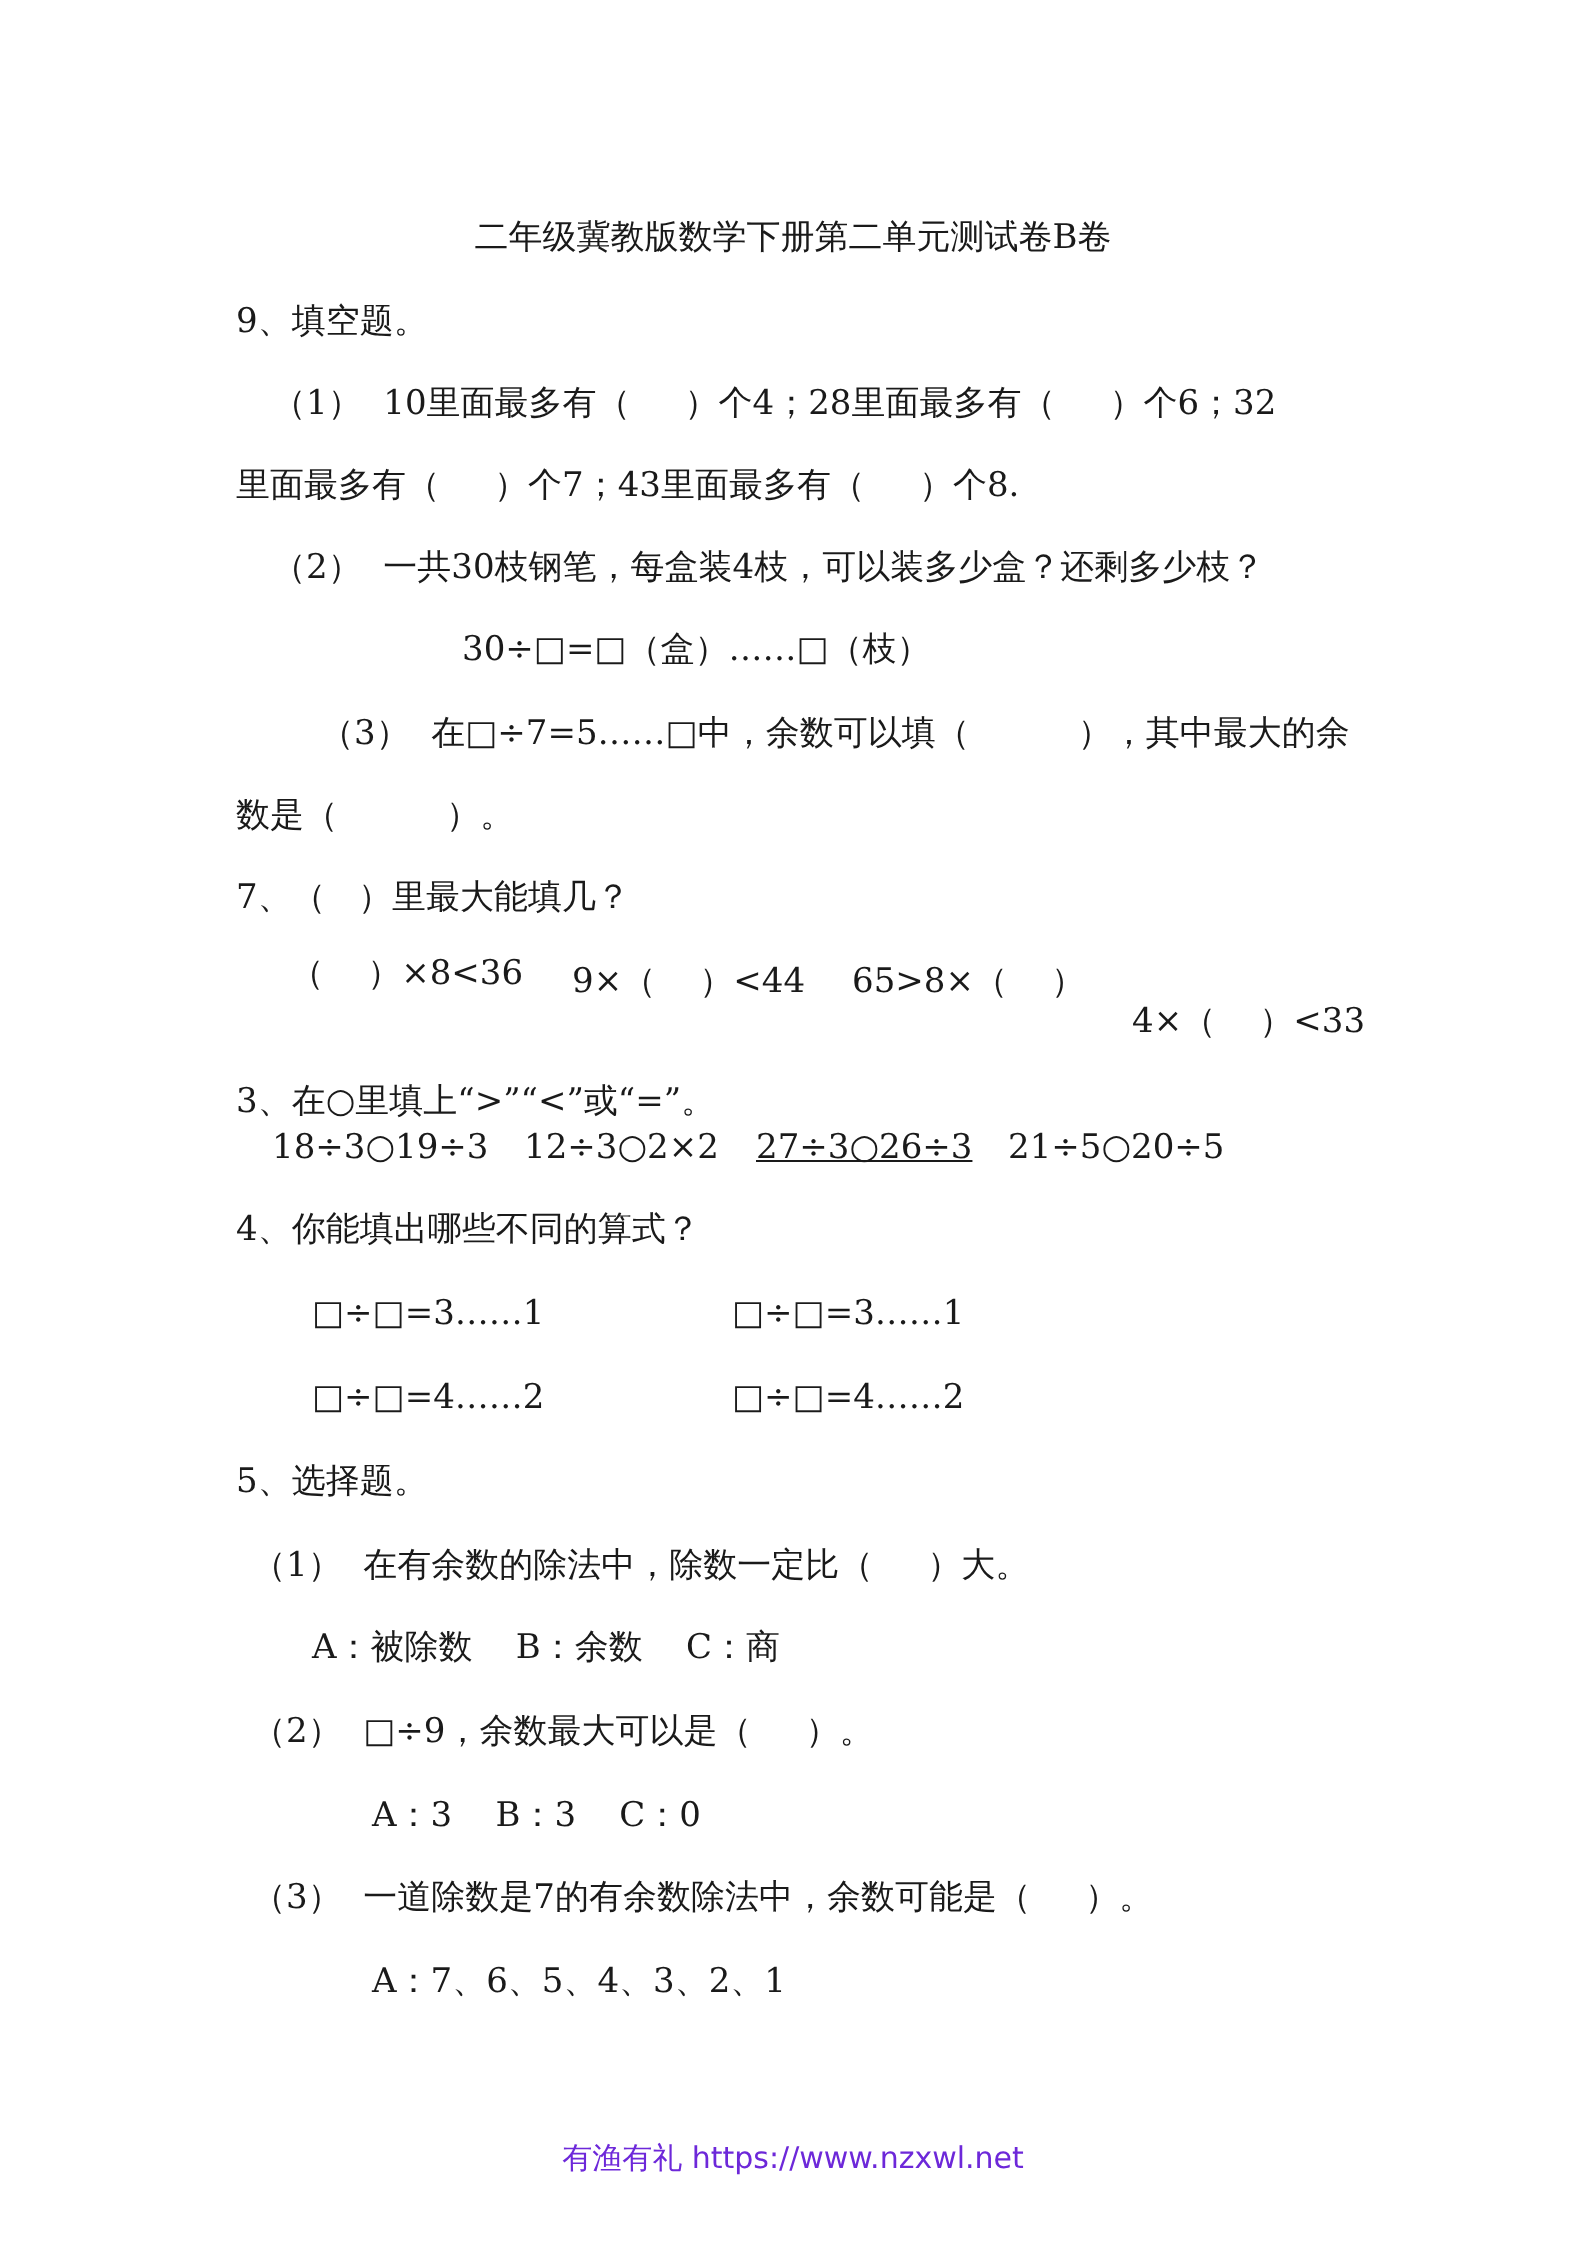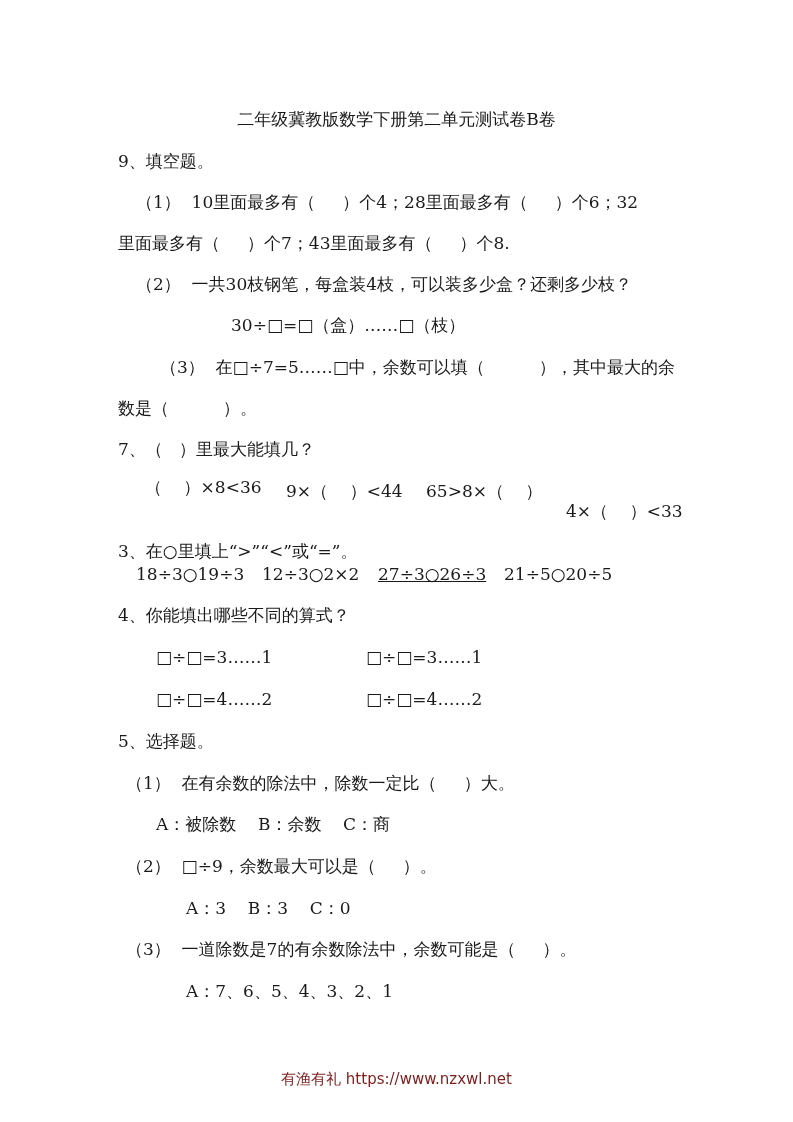--- a/index.html
+++ b/index.html
@@ -1,21 +1,21 @@
 <!DOCTYPE html>
 <html><head>
 <meta charset="utf-8">
 <style>
   html, body { margin: 0; padding: 0; background: #ffffff; }
   body { width: 793px; height: 1122px; position: relative; overflow: hidden;
          font-family: "DejaVu Serif", "Liberation Serif", serif; color: #1a1a1a; }
   .line { position: absolute; font-size: 17px; white-space: pre; line-height: 22px; }
   .title { left: 0; width: 793px; text-align: center; top: 108px; font-size: 17px; }
   .footer { position: absolute; top: 1070px; left: 0; width: 793px; text-align: center;
-            font-family: "DejaVu Sans", "Liberation Sans", sans-serif; font-size: 15px; color: #7f1d1d; }
+            font-family: "DejaVu Sans", "Liberation Sans", sans-serif; font-size: 15px; color: #6d28d9; }
 </style>
 </head>
 <body>
 
 <div class="line title">二年级冀教版数学下册第二单元测试卷B卷</div>
 
 <div class="line" style="left:118px; top:150px;">9、填空题。</div>
 <div class="line" style="left:136px; top:191px;">（1）  10里面最多有（     ）个4；28里面最多有（     ）个6；32</div>
 <div class="line" style="left:118px; top:232px;">里面最多有（     ）个7；43里面最多有（     ）个8.</div>
 <div class="line" style="left:136px; top:273px;">（2）  一共30枝钢笔，每盒装4枝，可以装多少盒？还剩多少枝？</div>

